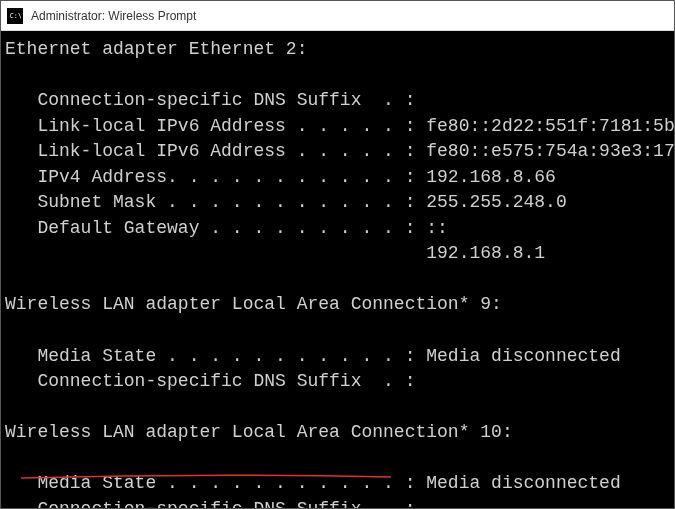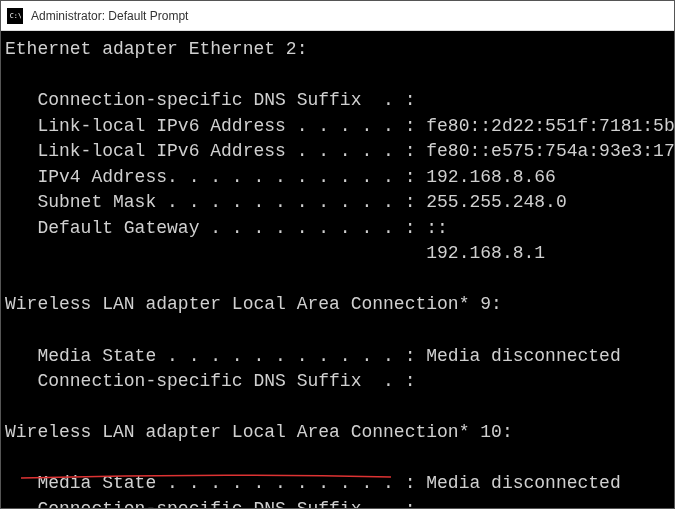--- a/index.html
+++ b/index.html
@@ -63,21 +63,21 @@
 <body>
 
 <div class="window">
   <div class="titlebar">
     <span class="app-icon">
       <svg viewBox="0 0 16 12">
         <rect x="0" y="0" width="16" height="12" fill="#000"></rect>
         <text x="1" y="9" font-family="Consolas,monospace" font-size="9" fill="#fff">C:\</text>
       </svg>
     </span>
-    <span class="title-text">Administrator: Default Prompt</span>
+    <span class="title-text">Administrator: Wireless Prompt</span>
   </div>
 
   <div class="terminal" id="terminal">Ethernet adapter Ethernet 2:
 
    Connection-specific DNS Suffix  . :
    Link-local IPv6 Address . . . . . : fe80::2d22:551f:7181:5b7d%17
    Link-local IPv6 Address . . . . . : fe80::e575:754a:93e3:17f2%17
    IPv4 Address. . . . . . . . . . . : 192.168.8.66
    Subnet Mask . . . . . . . . . . . : 255.255.248.0
    Default Gateway . . . . . . . . . : ::

